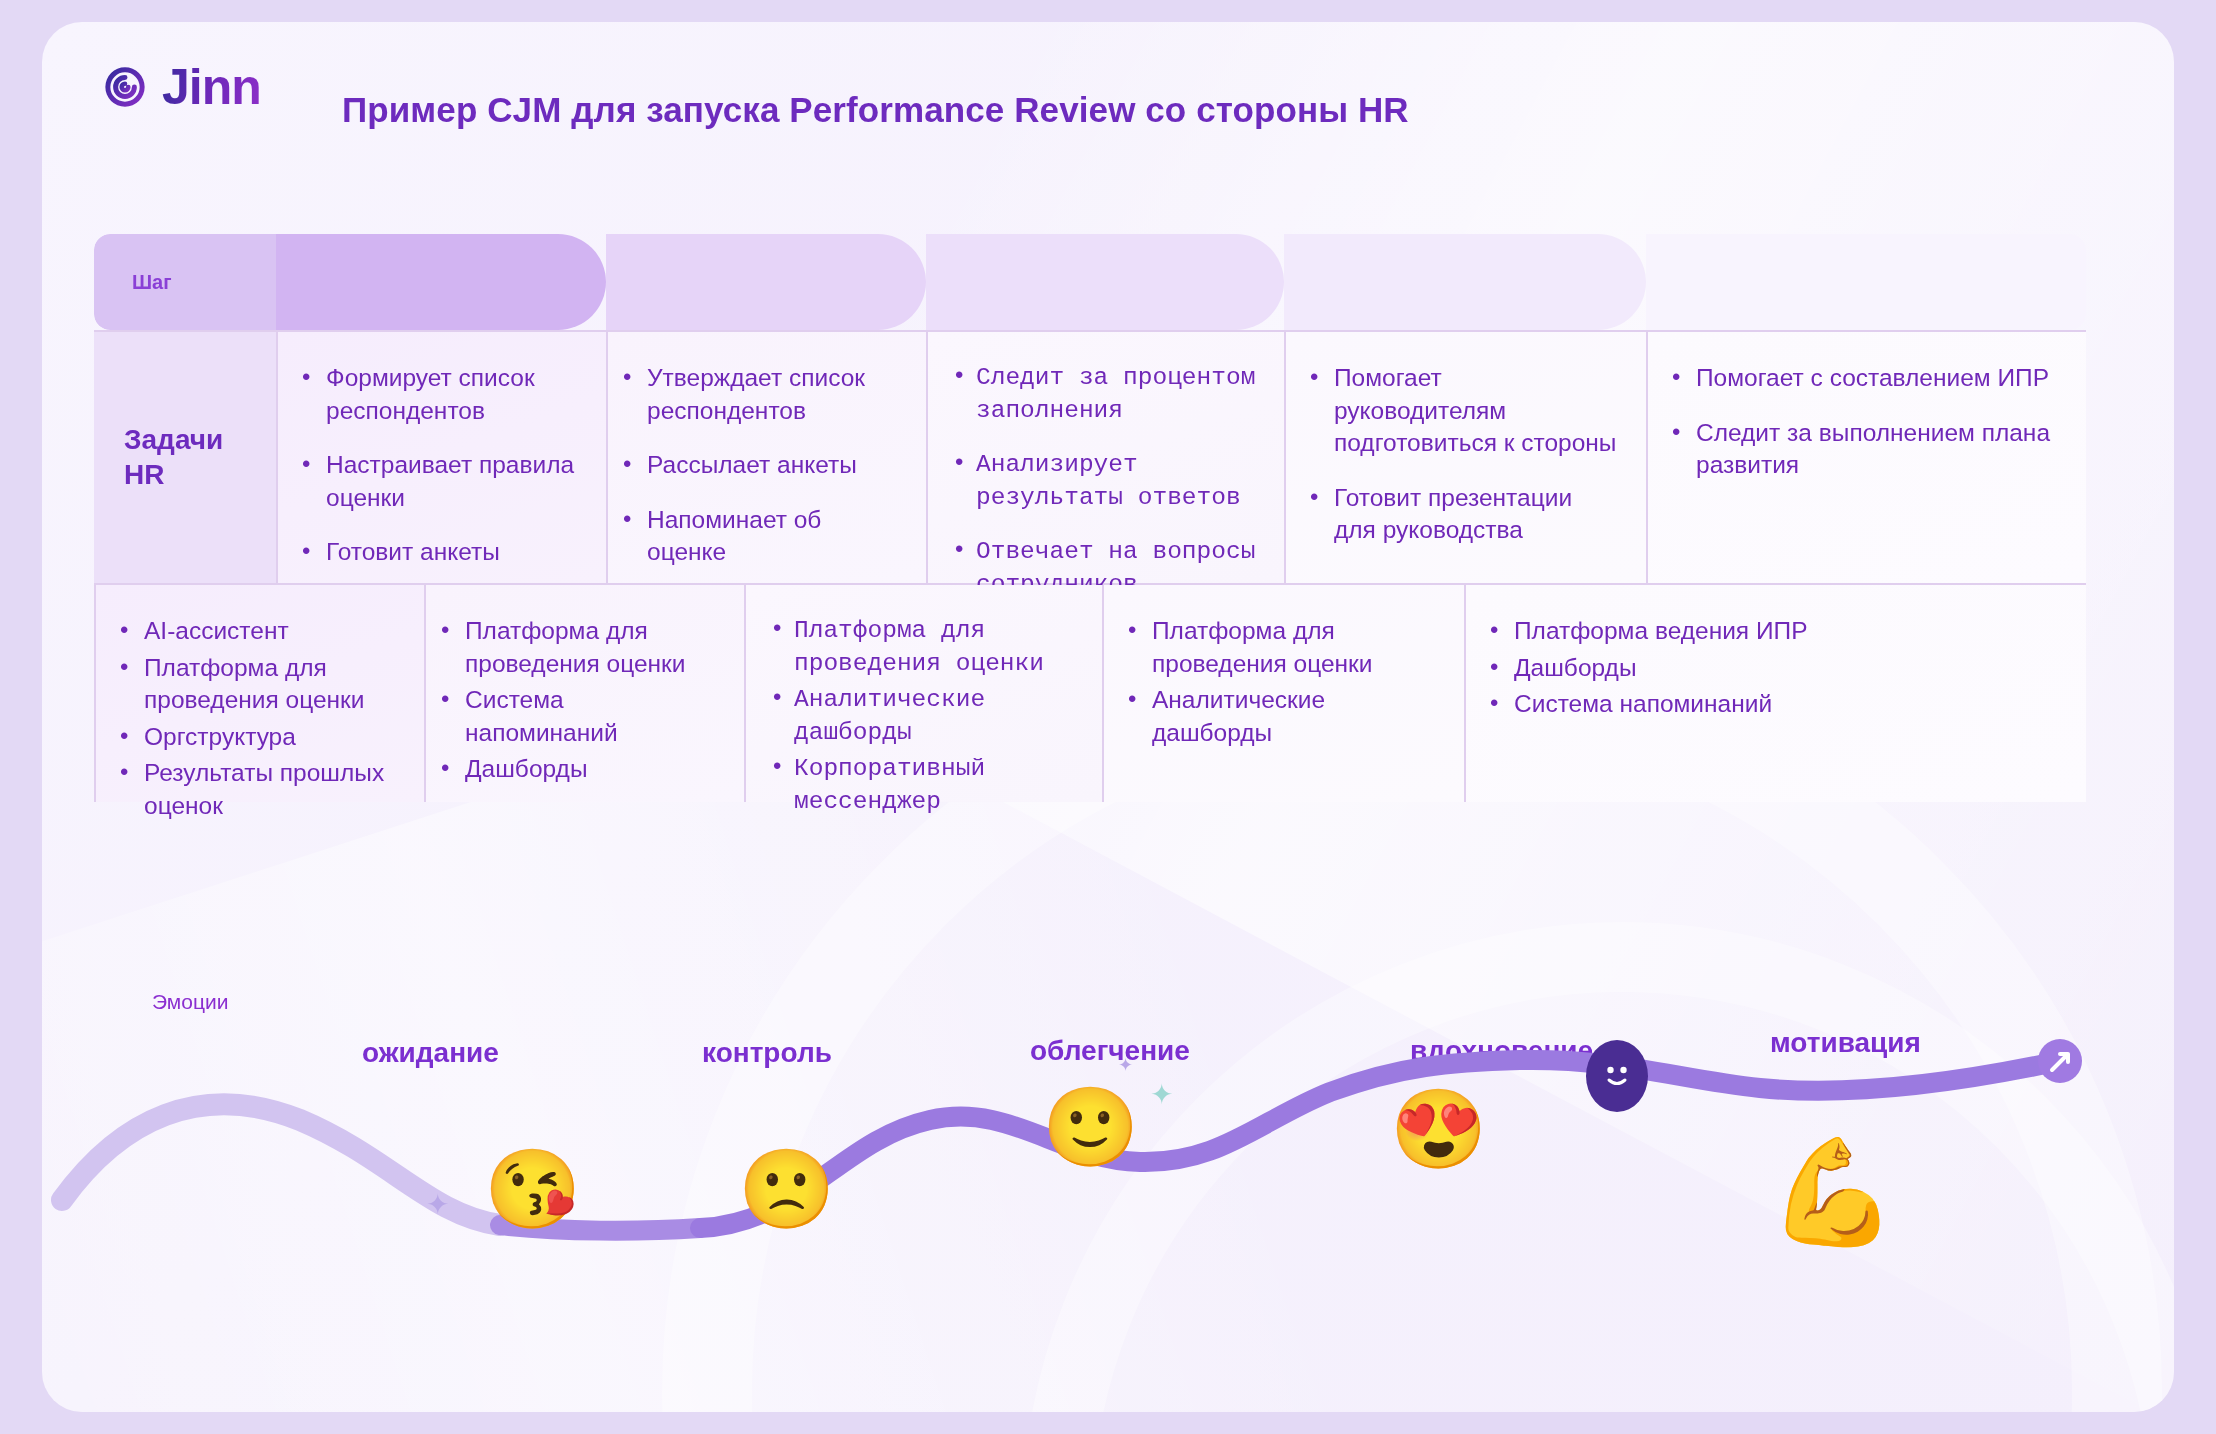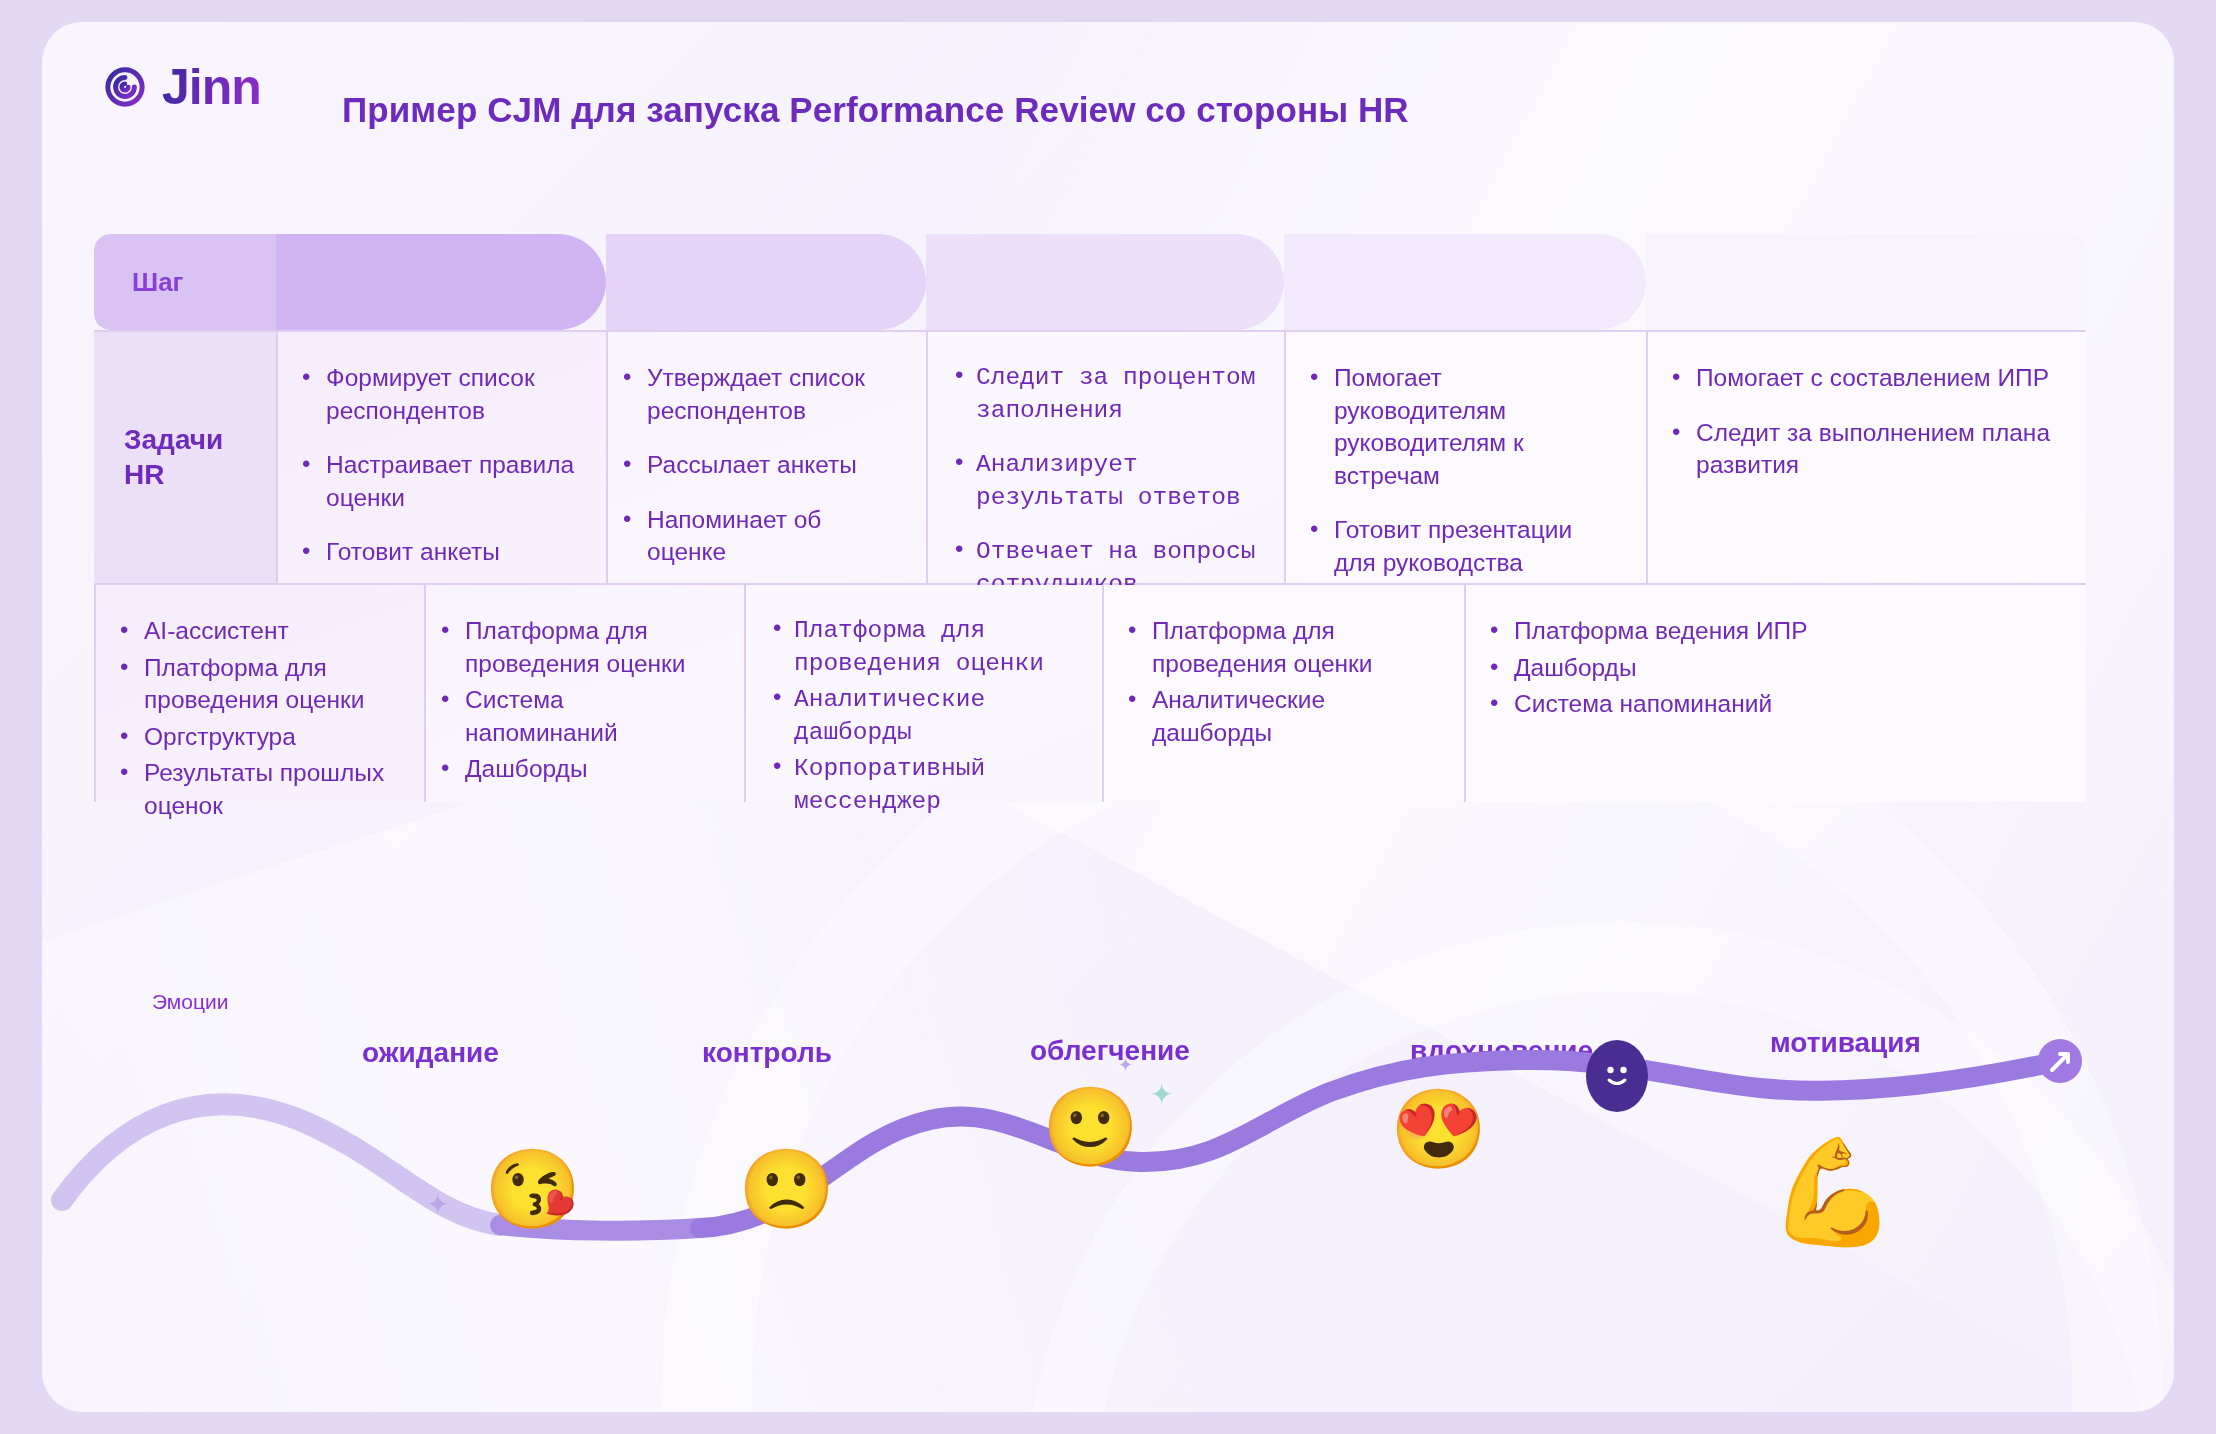--- a/index.html
+++ b/index.html
@@ -82,21 +82,21 @@
     background: linear-gradient(90deg,#ddc8f4 0%, #e3d2f7 20%, #ead fb 40%, #efe3fa 55%, #f3ebfc 72%, #f7f2fd 88%, #faf7fe 100%);
   }
   #thead .hdr-cell {
     display: flex; align-items: center;
     height: 96px;
     position: relative;
     z-index: 2;
   }
   #thead .hdr-cell.step-label {
     padding-left: 38px;
-    color: #8a3fd6; font-size: 26px; font-weight: 700;
+    color: #8a3fd6; font-size: 20px; font-weight: 700;
   }
   .hl-pill {
     position: absolute;
     left: 0; top: 0; height: 96px;
     background: #d2b4f2;
     border-radius: 0 48px 48px 0;
     z-index: 1;
   }
   .step-bg {
     position: absolute; top: 0; height: 96px;
@@ -243,21 +243,21 @@
         </div>
         <div class="cell c3 tint3">
           <ul class="blist loose">
               <li>Следит за процентом заполнения</li>
               <li>Анализирует результаты ответов</li>
               <li>Отвечает на вопросы сотрудников</li>
             </ul>
         </div>
         <div class="cell c4 tint4">
           <ul class="blist loose">
-              <li>Помогает руководителям руководителям к встречам</li>
+              <li>Помогает руководителям подготовиться к стороны</li>
               <li>Готовит презентации для руководства</li>
             </ul>
         </div>
         <div class="cell c5 tint5">
           <ul class="blist loose">
               <li>Помогает с составлением ИПР</li>
               <li>Следит за выполнением плана развития</li>
             </ul>
         </div>
       </div>

